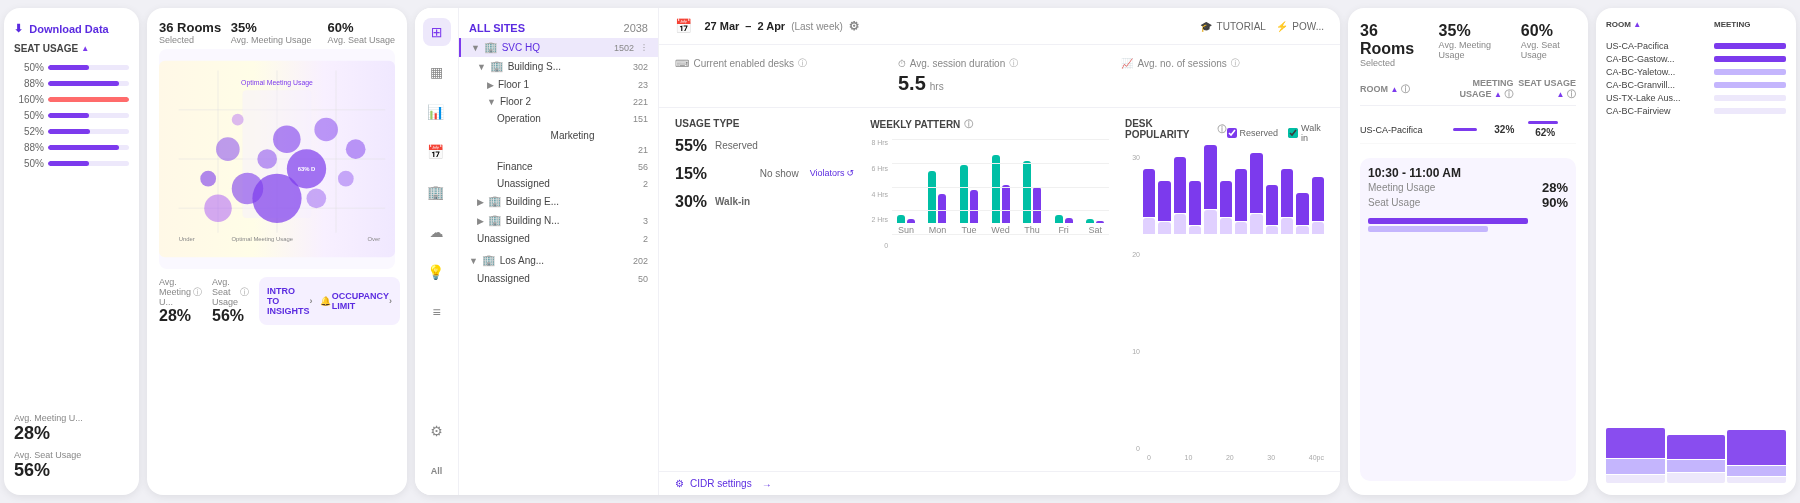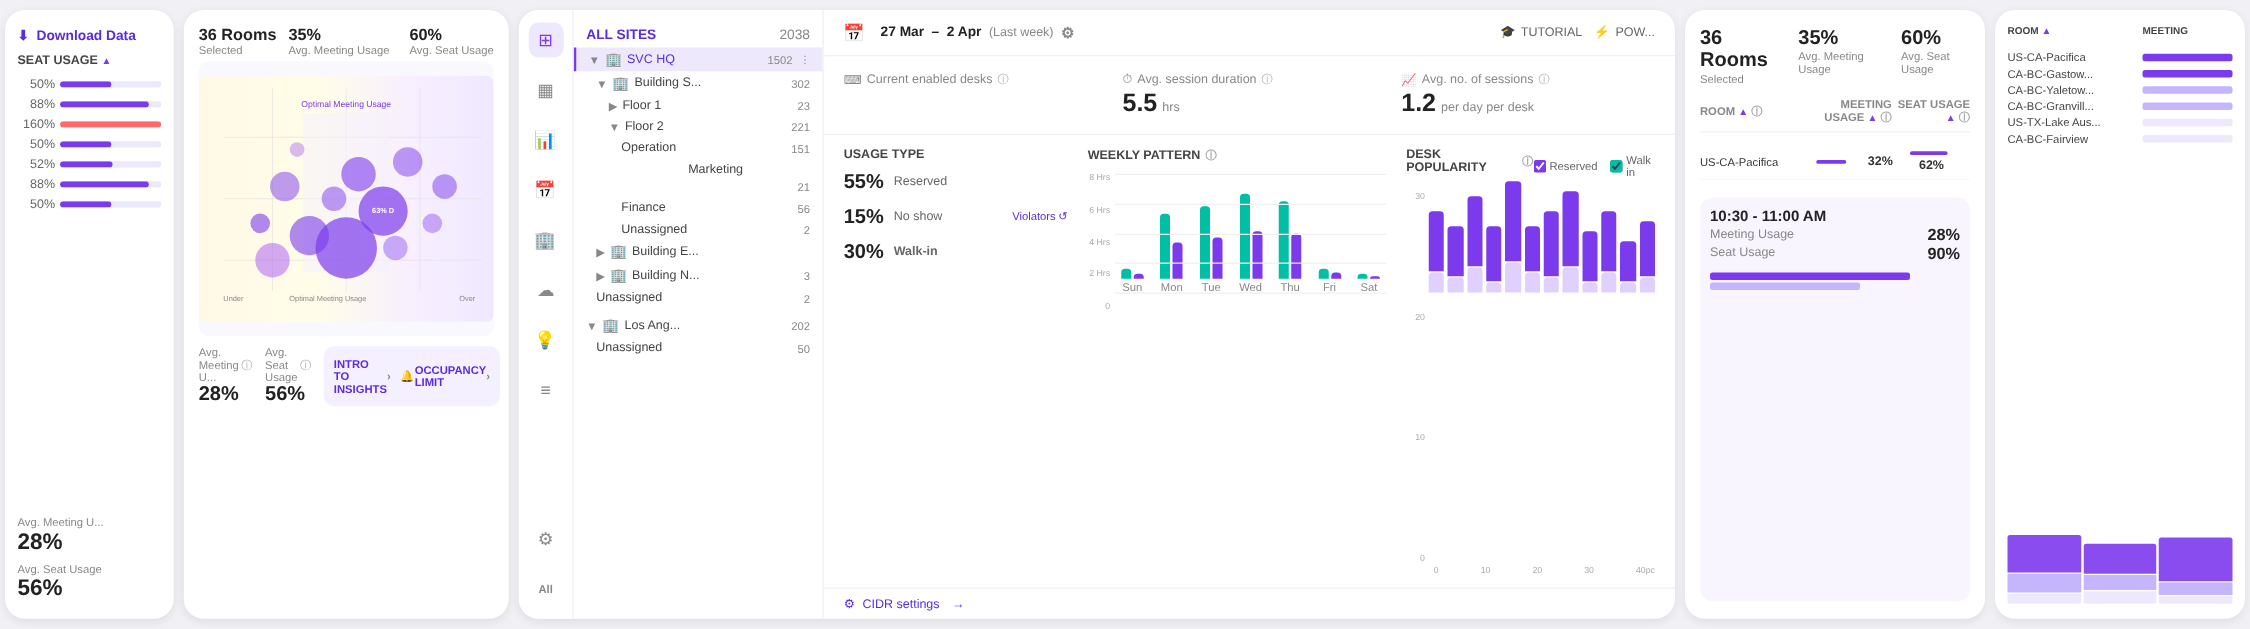--- a/index.html
+++ b/index.html
@@ -821,24 +821,20 @@
           <span class="metric-value">5.5</span>
           <span class="metric-sub">hrs</span>
         </div>
       </div>
       <div class="metric-item">
         <div class="metric-label">
           <span>📈</span>
           <span>Avg. no. of sessions</span>
           <span class="info-icon">ⓘ</span>
         </div>
-        <div style="display:flex;align-items:baseline;gap:4px;">
-          <span class="metric-value">1.2</span>
-          <span class="metric-sub">per day per desk</span>
-        </div>
       </div>
     </div>
 
     <div class="charts-area">
 
       <div class="chart-section" style="flex:0.9;min-width:160px;">
         <div class="chart-title">
           <span>USAGE TYPE</span>
         </div>
         <div class="usage-type-bars">
@@ -847,21 +843,21 @@
             <div style="display:flex;flex-direction:column;flex:1;gap:2px;">
               <span class="ut-label">Reserved</span>
               <div class="ut-track" style="height:8px;">
                 <div class="ut-fill-reserved" style="width:55%;height:100%;"></div>
               </div>
             </div>
           </div>
           <div class="ut-row">
             <span class="ut-pct"><span>15</span>%</span>
             <div style="display:flex;flex-direction:column;flex:1;gap:2px;">
-              <div style="display:flex;justify-content:space-between;align-items:center;">
+              <div style="display:flex;justify-content:flex-end;align-items:center;">
                 <span class="ut-label">No show</span>
                 <div class="violators-link">
                   <span>Violators</span>
                   <span>↺</span>
                 </div>
               </div>
               <div class="ut-track" style="height:8px;">
                 <div class="ut-fill-noshow" style="width:15%;height:100%;"></div>
               </div>
             </div>

